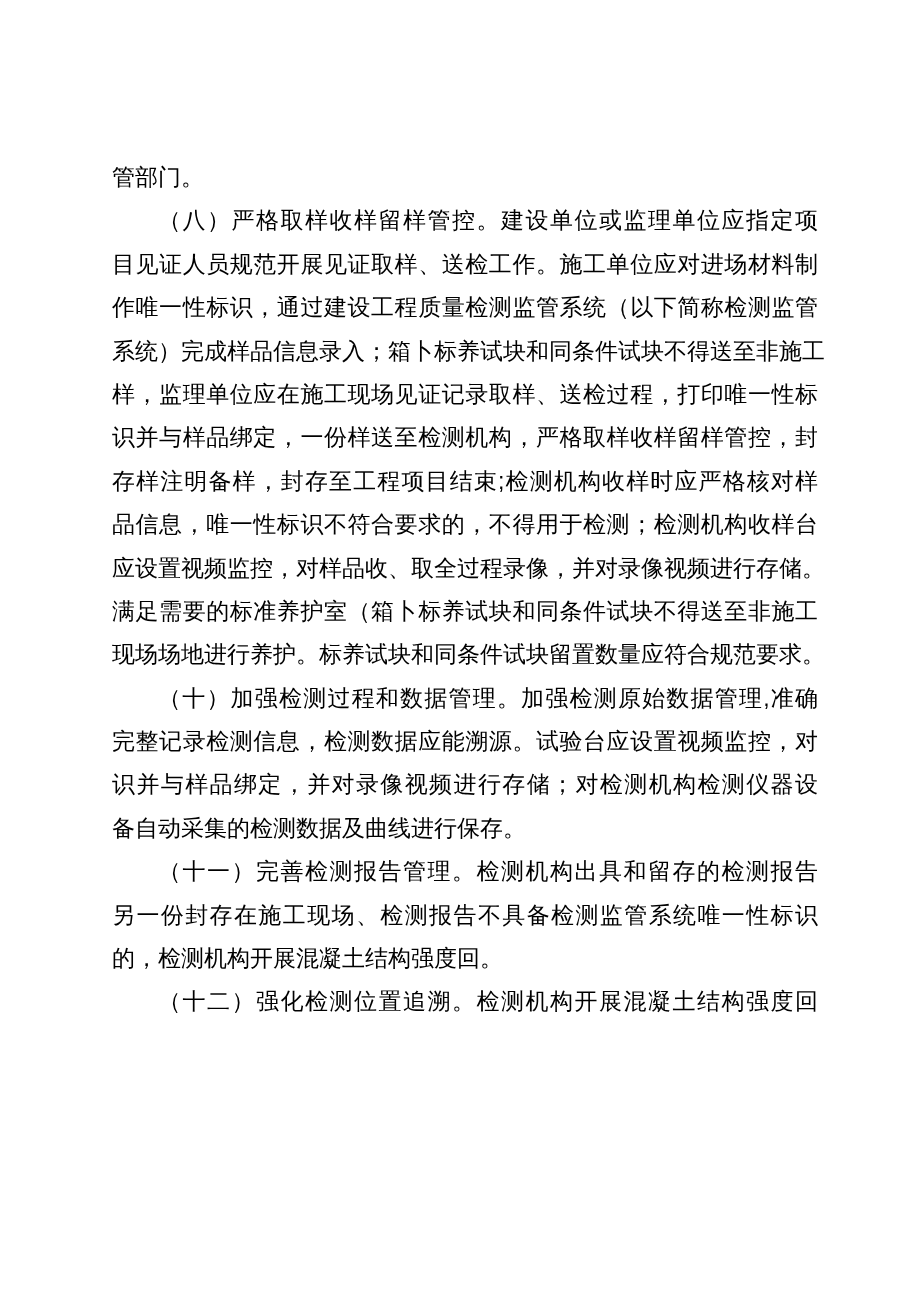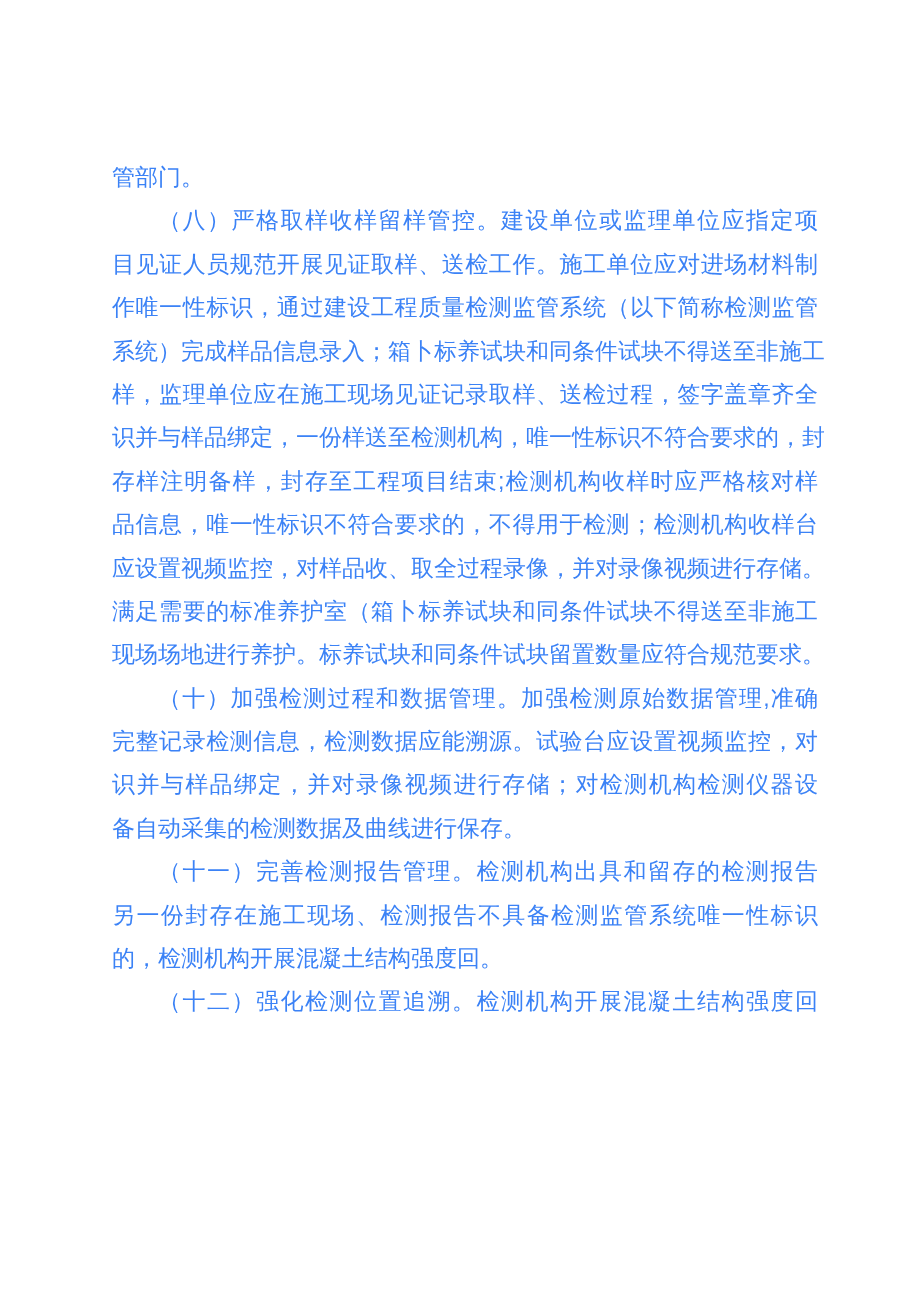--- a/index.html
+++ b/index.html
@@ -17,21 +17,21 @@
     width: 920px;
     height: 1301px;
     background: #ffffff;
     font-family: "Liberation Sans", "DejaVu Sans", sans-serif;
   }
   .textblock {
     position: absolute;
     left: 112px;
     top: 156px;
     width: 706px;
-    color: #3b82f6;
+    color: #000000;
     font-size: 23px;
     line-height: 43.4px;
     font-weight: 500;
     letter-spacing: 0;
   }
   .line {
     height: 43.4px;
     white-space: nowrap;
     overflow: visible;
   }
@@ -46,22 +46,22 @@
 </head>
 <body>
 
 <div class="page">
   <div class="textblock" id="lines-container">
       <div class="line">管部门。</div>
       <div class="line j ind">（八）严格取样收样留样管控。建设单位或监理单位应指定项</div>
       <div class="line j">目见证人员规范开展见证取样、送检工作。施工单位应对进场材料制</div>
       <div class="line j">作唯一性标识，通过建设工程质量检测监管系统（以下简称检测监管</div>
       <div class="line j">系统）完成样品信息录入；箱卜标养试块和同条件试块不得送至非施工</div>
-      <div class="line j">样，监理单位应在施工现场见证记录取样、送检过程，签字盖章齐全</div>
-      <div class="line j">识并与样品绑定，一份样送至检测机构，唯一性标识不符合要求的，封</div>
+      <div class="line j">样，监理单位应在施工现场见证记录取样、送检过程，打印唯一性标</div>
+      <div class="line j">识并与样品绑定，一份样送至检测机构，严格取样收样留样管控，封</div>
       <div class="line j">存样注明备样，封存至工程项目结束;检测机构收样时应严格核对样</div>
       <div class="line j">品信息，唯一性标识不符合要求的，不得用于检测；检测机构收样台</div>
       <div class="line j">应设置视频监控，对样品收、取全过程录像，并对录像视频进行存储。</div>
       <div class="line j">满足需要的标准养护室（箱卜标养试块和同条件试块不得送至非施工</div>
       <div class="line j">现场场地进行养护。标养试块和同条件试块留置数量应符合规范要求。</div>
       <div class="line j ind">（十）加强检测过程和数据管理。加强检测原始数据管理,准确</div>
       <div class="line j">完整记录检测信息，检测数据应能溯源。试验台应设置视频监控，对</div>
       <div class="line j">识并与样品绑定，并对录像视频进行存储；对检测机构检测仪器设</div>
       <div class="line">备自动采集的检测数据及曲线进行保存。</div>
       <div class="line j ind">（十一）完善检测报告管理。检测机构出具和留存的检测报告</div>

